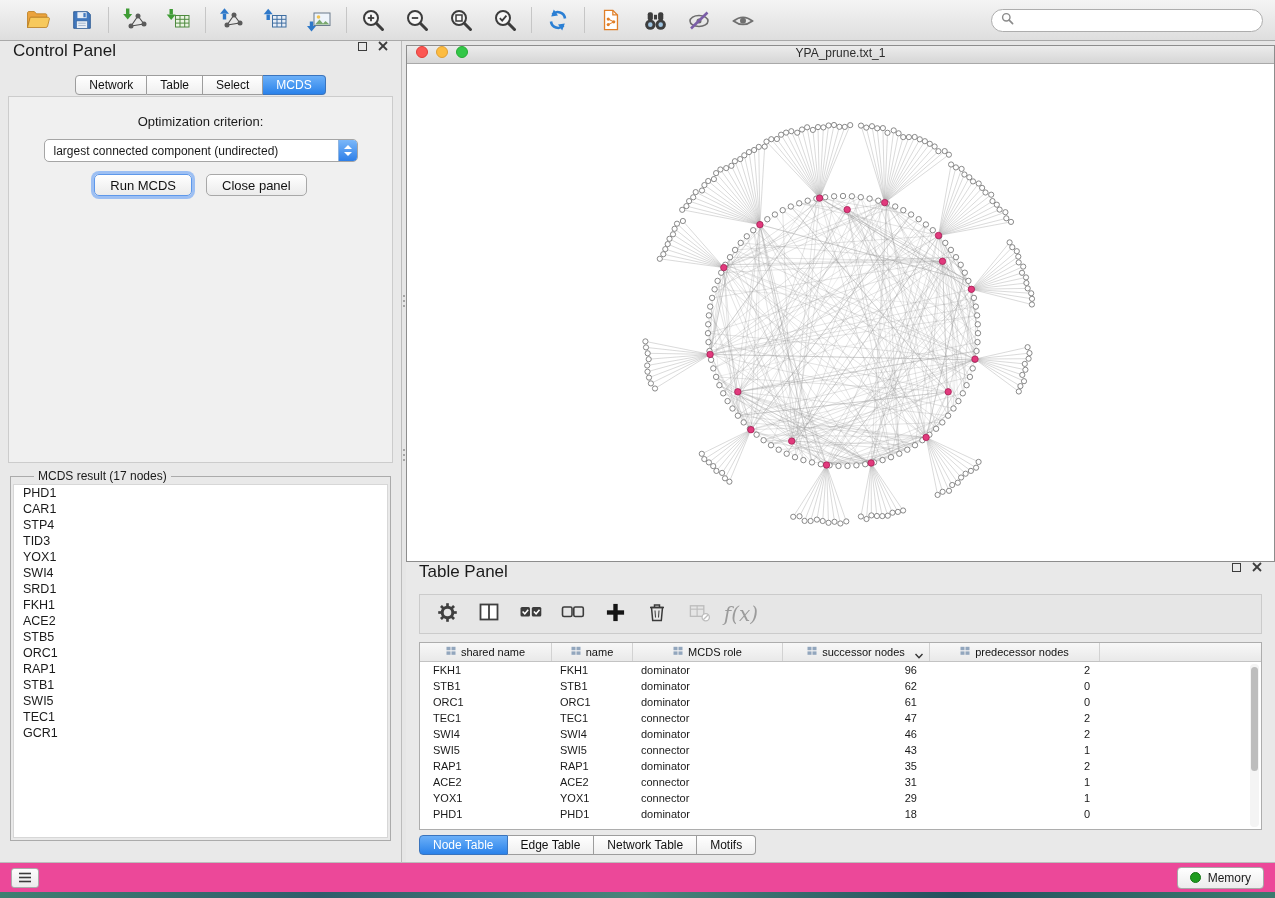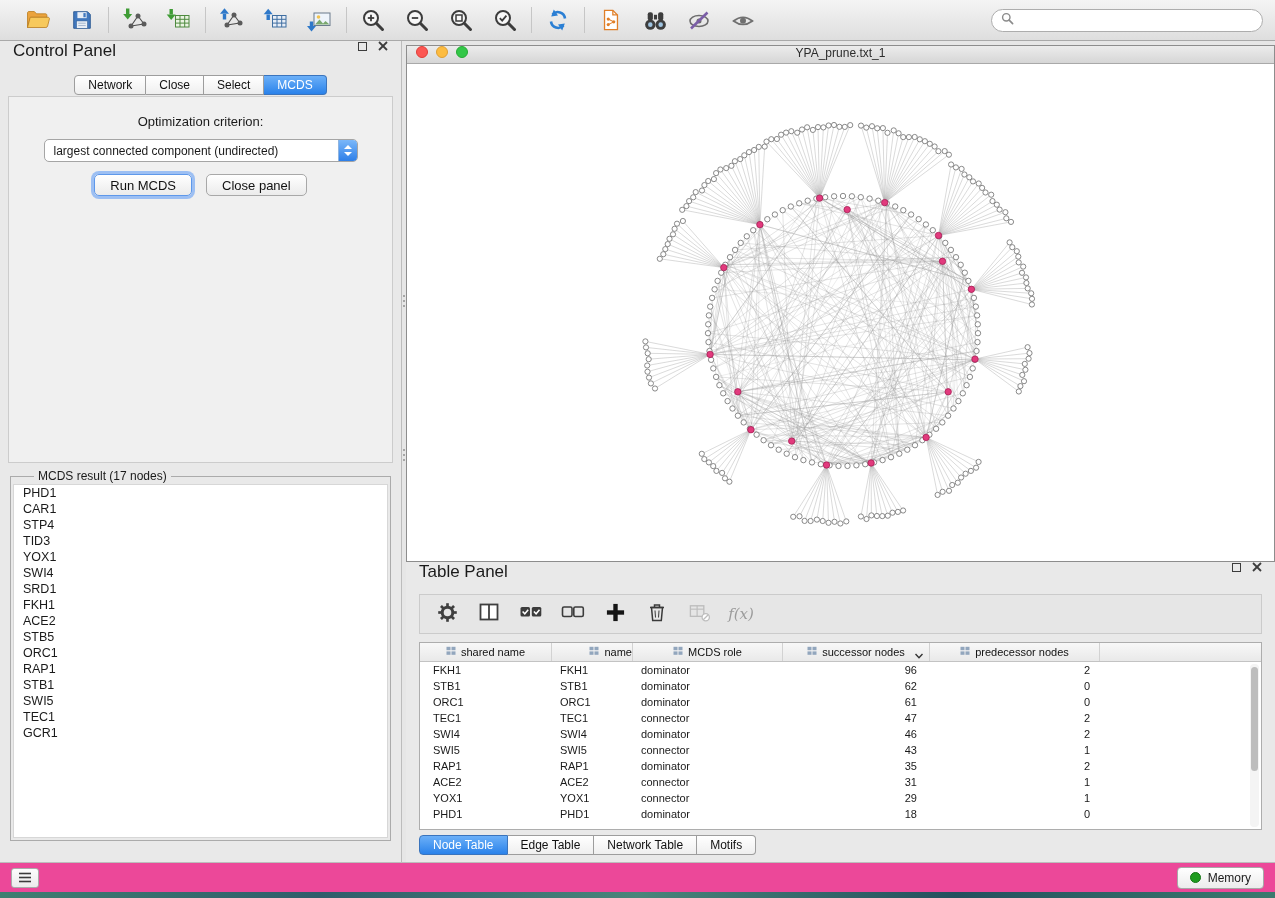--- a/index.html
+++ b/index.html
@@ -75,28 +75,28 @@
   .grip { position:absolute; left:401px; width:5px; height:26px; display:flex; flex-direction:column;
           align-items:center; justify-content:center; gap:3px; z-index:5; }
   .grip i { width:2px; height:2px; background:#909090; border-radius:50%; display:block; }
 
   
   #table-panel { position:absolute; top:562px; left:406px; right:0; height:300px; background:#e9e9e9; }
   .table-wrap { margin:0 13px; }
   .tbl-toolbar { margin-top:6px; height:40px; background:#e6e6e6; border:1px solid #cbcbcb;
                  display:flex; align-items:center; padding:0 14px; gap:16px; }
   .tt-btn { width:26px; height:26px; display:flex; align-items:center; justify-content:center; }
-  .fx-label { font-family:"DejaVu Serif", serif; font-style:italic; font-size:15px; color:#9b9b9b; }
+  .fx-label { font-family:"DejaVu Serif", serif; font-style:italic; font-size:20px; color:#9b9b9b; }
 
   .tbl-box { margin-top:8px; height:188px; background:#fff; border:1px solid #adadad; position:relative; overflow:hidden; }
   .tbl-header { display:flex; height:19px; background:linear-gradient(#f8f8f8,#e9e9e9); border-bottom:1px solid #c3c3c3; }
   .tbl-th { display:flex; align-items:center; justify-content:center; gap:5px; font-size:11px;
             border-right:1px solid #d2d2d2; position:relative; color:#111; }
   .tbl-th .th-chevron { position:absolute; right:6px; top:6px; }
-  .c0 { width:132px; } .c1 { width:81px;justify-content:flex-end; } .c2 { width:150px; } .c3 { width:147px; } .c4 { width:170px; }
+  .c0 { width:132px; } .c1 { width:81px; } .c2 { width:150px; } .c3 { width:147px; } .c4 { width:170px; }
   .cfill { flex:1; border-right:none; }
   .tbl-row { display:flex; height:16px; align-items:center; font-size:11px; }
   .tbl-td { overflow:hidden; white-space:nowrap; }
   .tbl-td.c0 { padding-left:13px; } .tbl-td.c1 { padding-left:8px; } .tbl-td.c2 { padding-left:8px; }
   .tbl-td.c3 { text-align:right; padding-right:13px; } .tbl-td.c4 { text-align:right; padding-right:10px; }
   .v-scrollbar { position:absolute; right:2px; top:21px; bottom:2px; width:9px; background:#f4f4f4; border-radius:4px; }
   .v-thumb { position:absolute; top:3px; left:1px; width:7px; height:104px; background:#bdbdbd; border-radius:4px; }
 
   .bottom-tabs { display:flex; justify-content:flex-start; margin-top:5px; }
 
@@ -350,21 +350,21 @@
                 <line x1="1" y1="1" x2="9" y2="9"></line>
                 <line x1="9" y1="1" x2="1" y2="9"></line>
               </g>
             </svg>
           </span>
       </span>
     </div>
 
     <div class="tabs">
         <div class="tab">Network</div>
-        <div class="tab">Close</div>
+        <div class="tab">Table</div>
         <div class="tab">Select</div>
         <div class="tab active">MCDS</div>
       </div>
 
     <div class="content-box">
       <div class="opt-label">Optimization criterion:</div>
       <div class="combo">
         <span class="combo-text">largest connected component (undirected)</span>
         <span class="combo-stepper">
             <i class="arr-up"></i>

